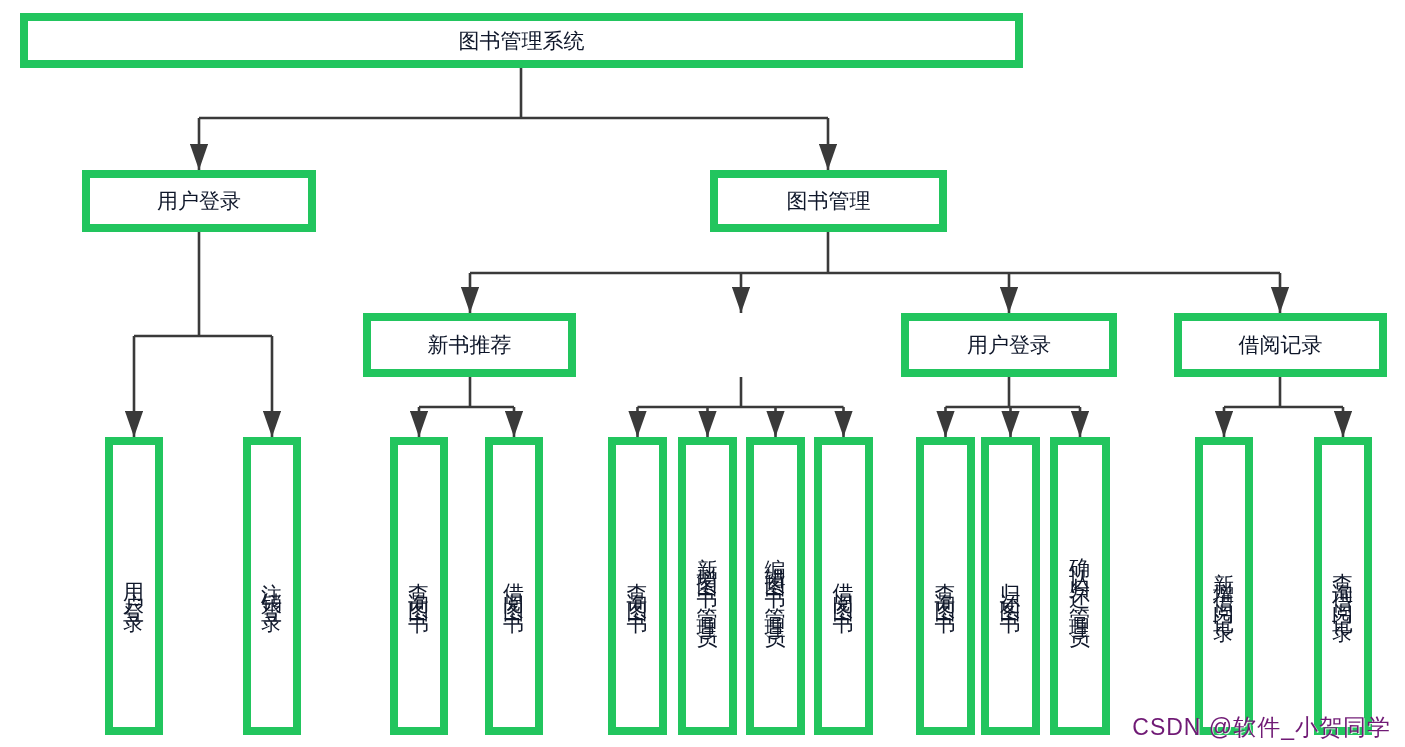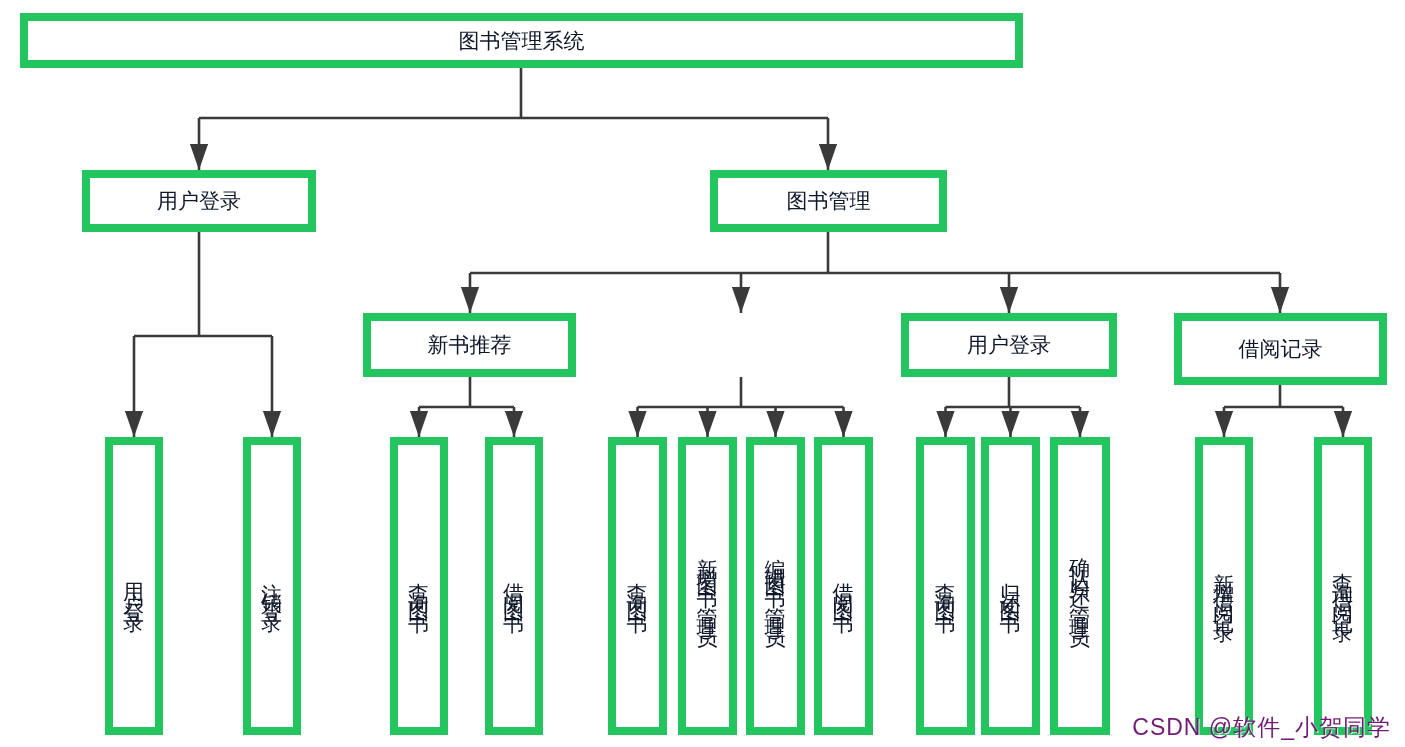--- a/index.html
+++ b/index.html
@@ -118,21 +118,21 @@
   <div class="node" style="left:710px;top:170px;width:237px;height:62px">
     <span>图书管理</span>
   </div>
 
   <div class="node" style="left:363px;top:313px;width:213px;height:64px">
     <span>新书推荐</span>
   </div>
   <div class="node" style="left:901px;top:313px;width:216px;height:64px">
     <span>用户登录</span>
   </div>
-  <div class="node" style="left:1174px;top:313px;width:213px;height:72px">
+  <div class="node" style="left:1174px;top:313px;width:213px;height:64px">
     <span>借阅记录</span>
   </div>
 
   <div class="node" style="left:105px;top:437px;width:58px;height:298px">
     <span class="vtext">用户登录</span>
   </div>
   <div class="node" style="left:243px;top:437px;width:58px;height:298px">
     <span class="vtext">注销登录</span>
   </div>
 

